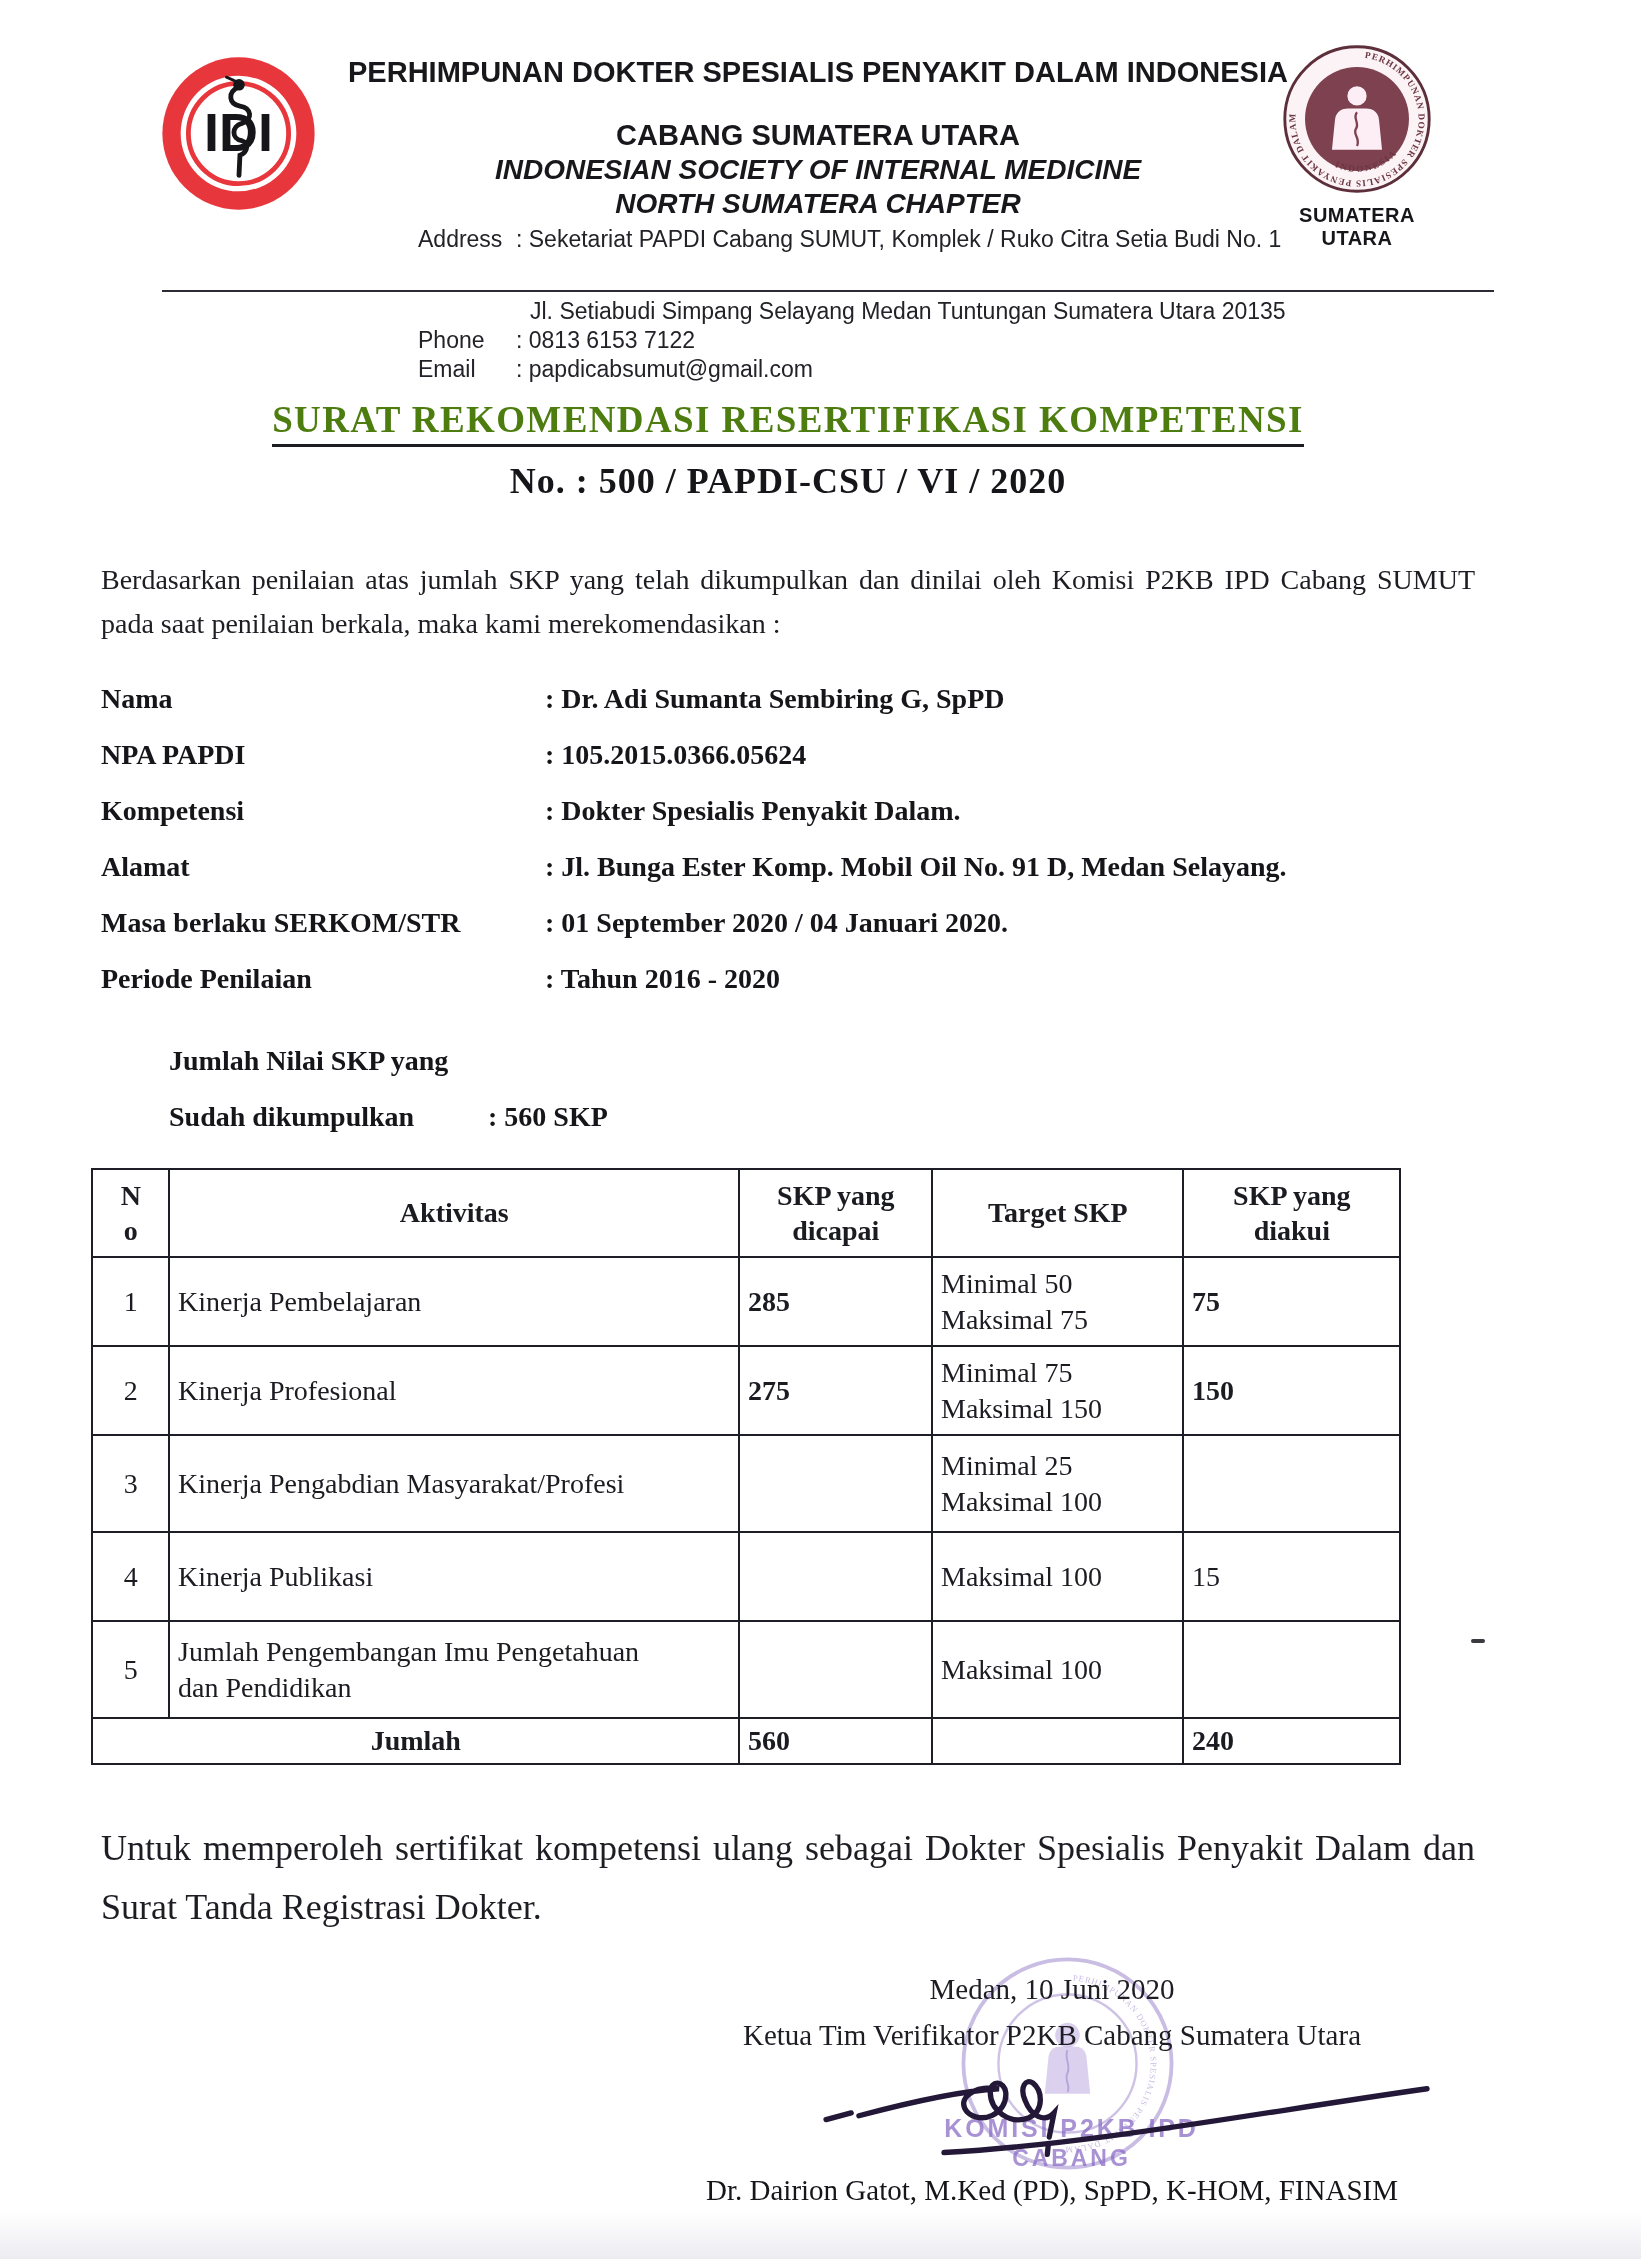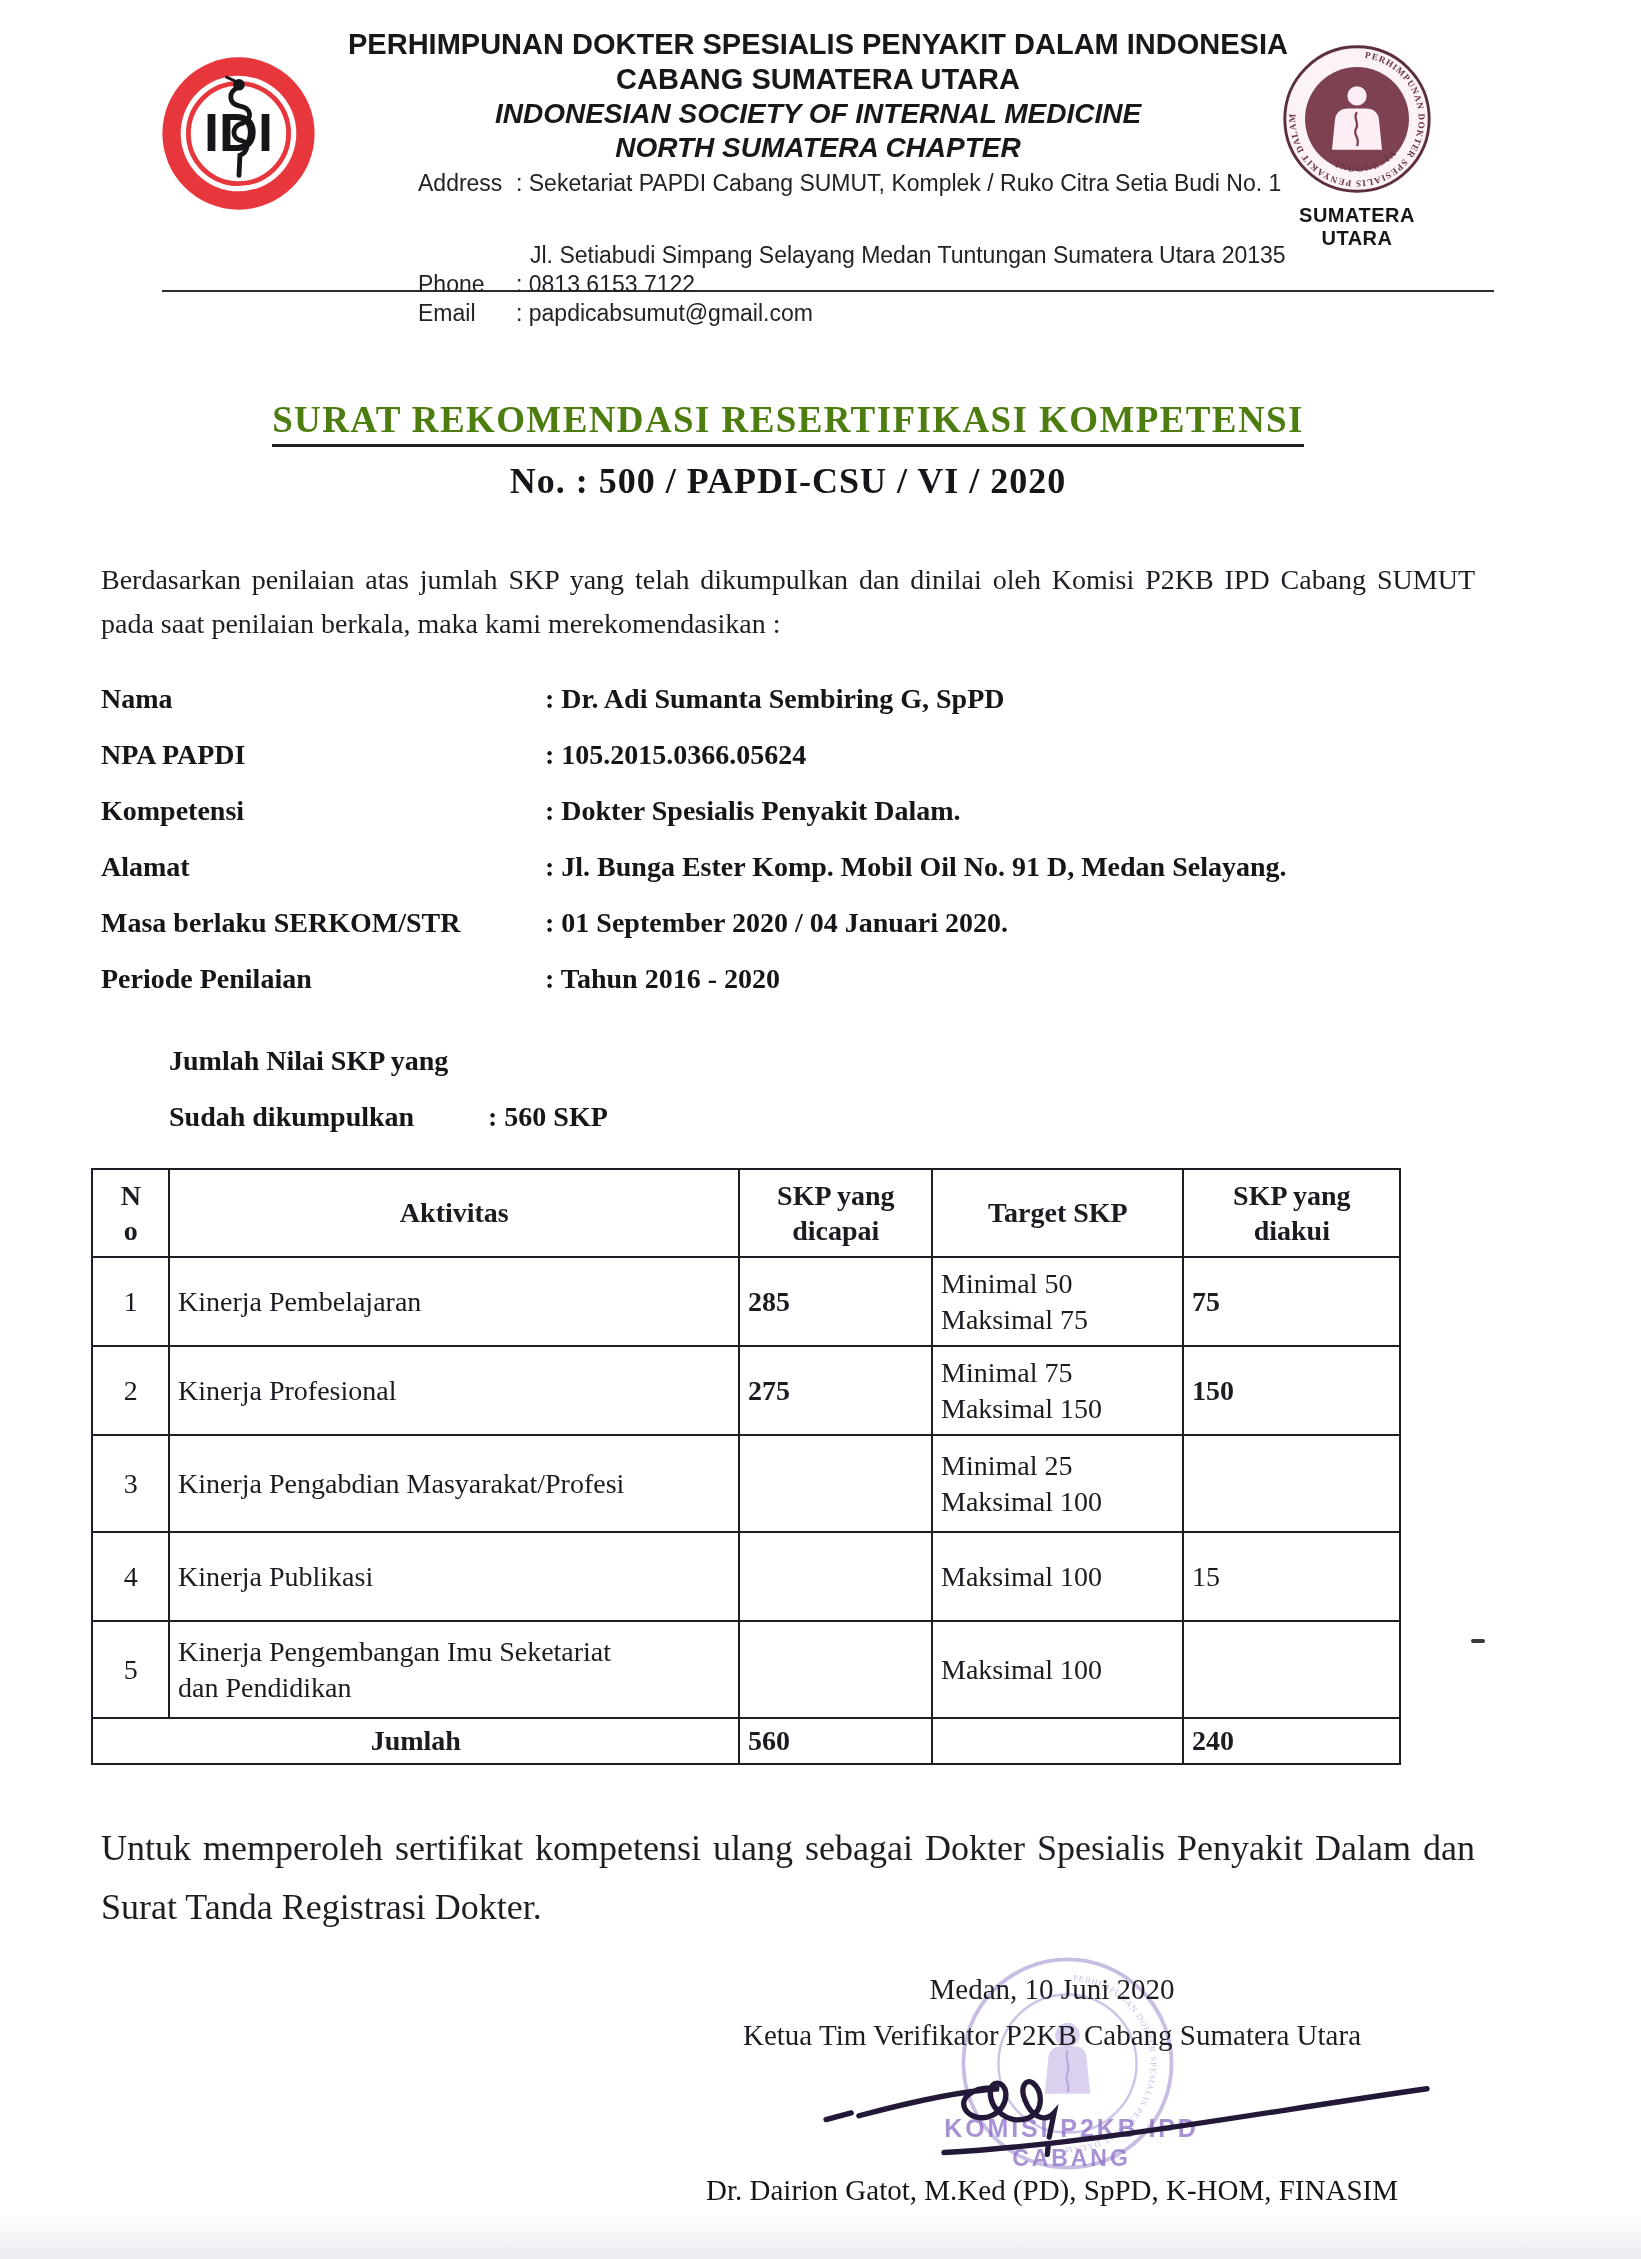--- a/index.html
+++ b/index.html
@@ -19,21 +19,21 @@
 
   
   .letterhead{position:relative;padding-top:27px;height:253px;}
   .idi-logo{position:absolute;left:159px;top:54px;width:159px;height:159px;}
   .papdi-seal{position:absolute;left:1276px;top:42px;width:162px;text-align:center;}
   .papdi-seal .seal-caption{
     margin-top:3.9px;font-family:"Liberation Sans",sans-serif;
     font-weight:bold;font-size:20px;letter-spacing:0.5px;color:#15151a;
   }
   .lh-center{margin:0 338px 0 333px;text-align:center;font-family:"Liberation Sans",sans-serif;}
-  .org-line1,.org-line2{font-weight:bold;font-size:29px;line-height:35px;color:#17171c;}
+  .org-line1,.org-line2{font-weight:bold;font-size:29px;line-height:35px;color:#17171c;margin-top:28px;}
   .org-line3,.org-line4{font-weight:bold;font-style:italic;font-size:28px;line-height:34px;color:#17171c;}
   .contact{margin:3.9px 0 0 85px;text-align:left;font-size:23px;line-height:29px;color:#222228;}
   .contact-row{display:grid;grid-template-columns:98px 1fr;}
   .contact-row .c-val{white-space:nowrap;}
   .addr-line2{margin-left:112px;white-space:nowrap;margin-top:43px;}
 
   .rule{margin:9.7px 147px 0 162px;border-top:2.9px solid #2b2b34;height:0;}
 
   
   main{padding:0 166px 0 101px;}
@@ -250,21 +250,21 @@
         </tr>
         <tr class="data-row">
           <td class="cell-no">4</td>
           <td class="cell-akt">Kinerja Publikasi</td>
           <td class="cell-dic"></td>
           <td class="cell-tgt">Maksimal 100</td>
           <td class="cell-dia">15</td>
         </tr>
         <tr class="data-row tall">
           <td class="cell-no">5</td>
-          <td class="cell-akt">Kinerja Pengembangan Imu Seketariat
+          <td class="cell-akt">Jumlah Pengembangan Imu Pengetahuan
 dan Pendidikan</td>
           <td class="cell-dic"></td>
           <td class="cell-tgt">Maksimal 100</td>
           <td class="cell-dia"></td>
         </tr>
         <tr class="total-row">
           <td class="cell-label" colspan="2">Jumlah</td>
           <td class="cell-dic">560</td>
           <td class="cell-tgt"></td>
           <td class="cell-dia">240</td>

